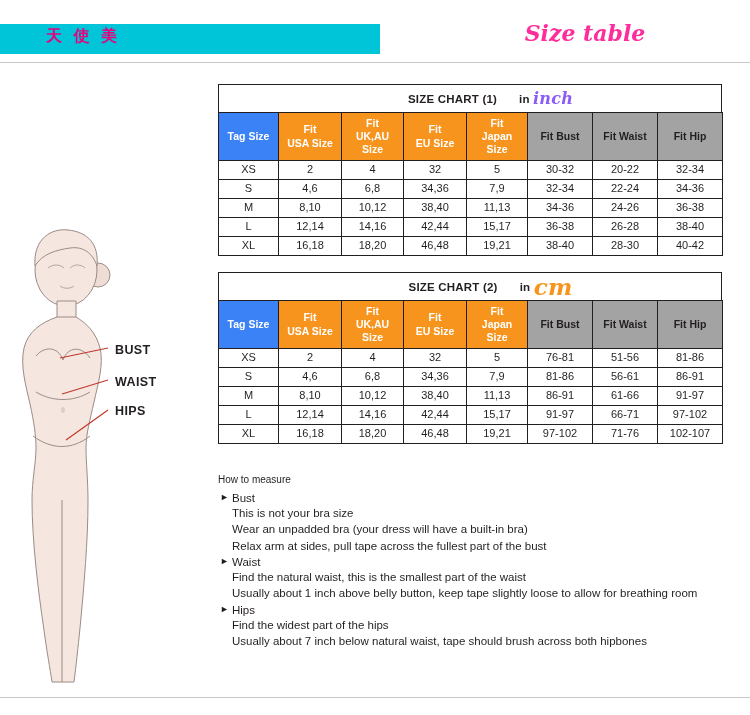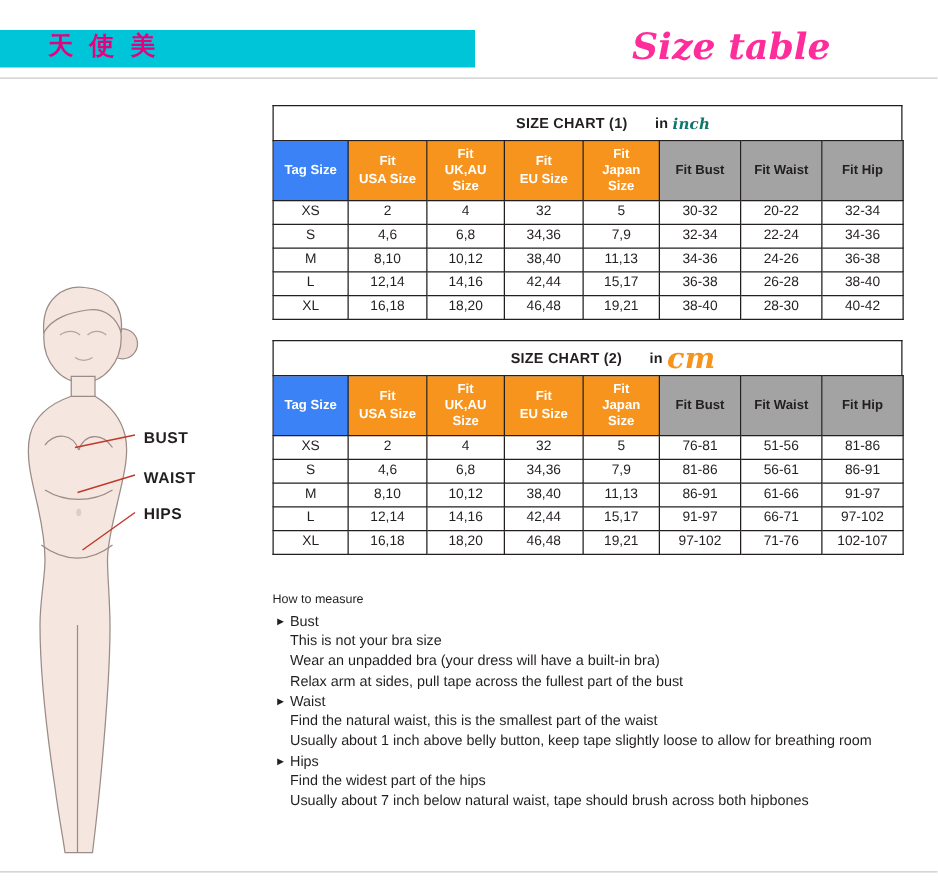--- a/index.html
+++ b/index.html
@@ -32,35 +32,35 @@
   }
   .brand-logo {
     position: absolute;
     left: 28px; top: 25px;
     width: 110px;
     height: 22px;
     display: flex;
     align-items: center;
     justify-content: center;
     font-family: "DejaVu Serif", serif;
-    font-size: 20px;
+    font-size: 16px;
     font-weight: bold;
     color: #e6007e;
     letter-spacing: 3px;
     white-space: nowrap;
   }
   .header-title {
     position: absolute;
     left: 470px; top: 20px;
     width: 230px;
     text-align: center;
     font-family: "DejaVu Serif", serif;
     font-style: italic;
     font-weight: bold;
-    font-size: 29px;
+    font-size: 22px;
     color: #ff2d9b;
   }
   .header-rule {
     position: absolute;
     left: 0; top: 62px;
     width: 750px;
     height: 1px;
     background: #c9c9c9;
   }
 
@@ -99,22 +99,22 @@
     font-size: 11.5px;
     font-weight: bold;
     letter-spacing: 0.2px;
     padding-left: 41px;
   }
   .chart-title .unit-gap { display: inline-block; width: 22px; }
   .chart-title .unit {
     font-family: "DejaVu Serif", serif;
     font-style: italic;
     font-weight: bold;
-    color: #0f766e;
-    font-size: 12px;
+    color: #8b5cf6;
+    font-size: 16px;
   }
   .chart-title .unit.cm {
     font-size: 23px;
     color: #f7941d;
   }
 
   table.size-table {
     border-collapse: collapse;
     width: 504px;
     table-layout: fixed;

